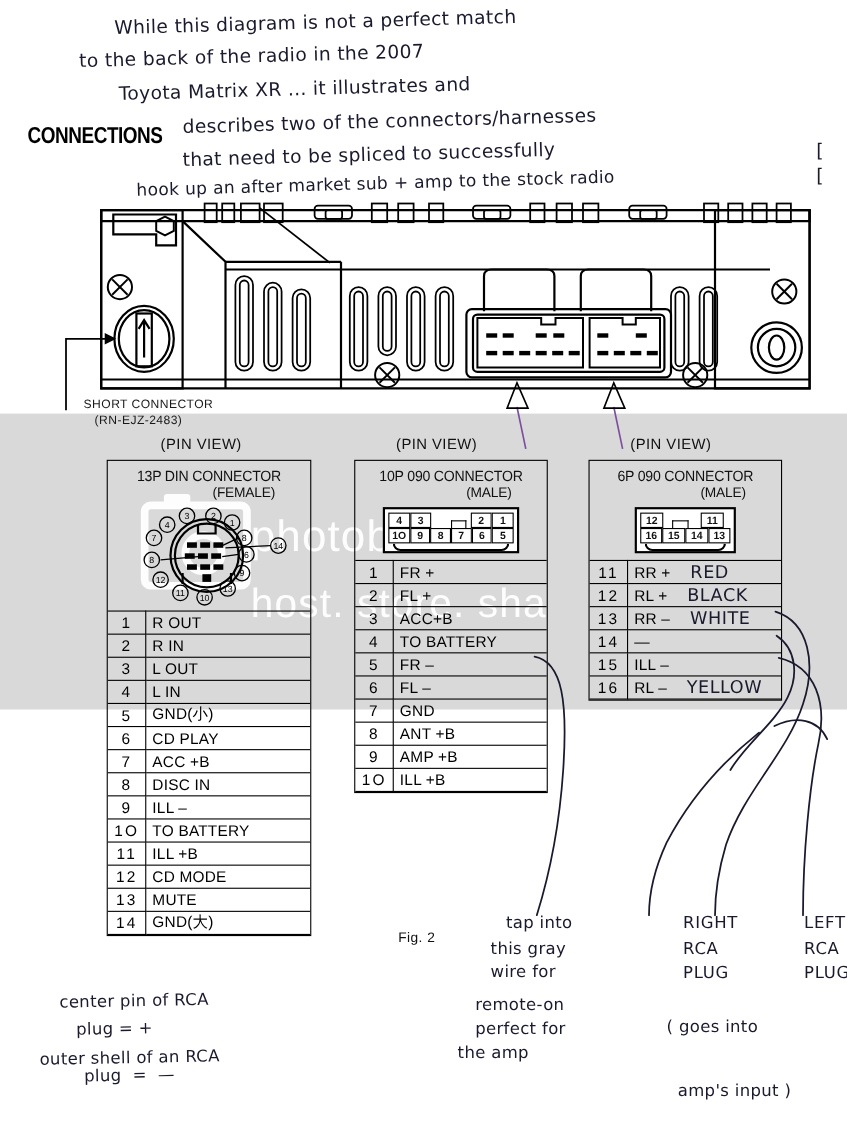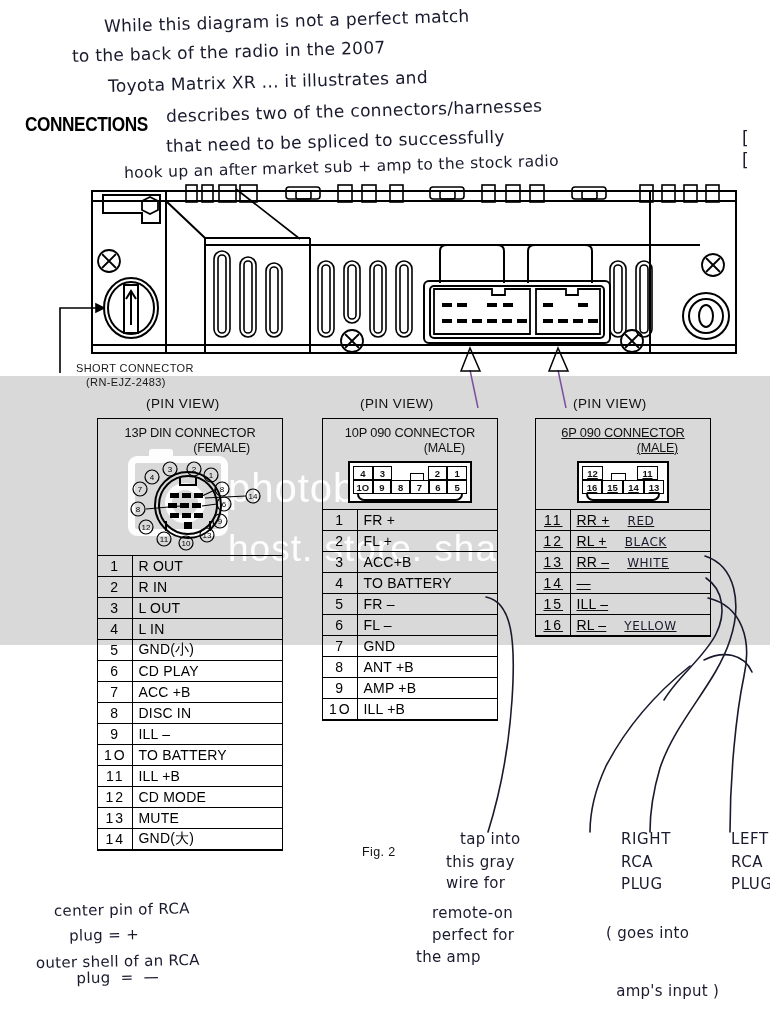--- a/index.html
+++ b/index.html
@@ -75,21 +75,21 @@
     font-family: "DejaVu Sans", sans-serif;
     color: #1a1a2e;
     font-weight: 400;
     white-space: pre;
     line-height: 1.05;
     letter-spacing: .3px;
   }
   .hand-top { font-size: 17px; }
   .hand-note { font-size: 15px; }
   .hand-cap { font-size: 15px; letter-spacing: .6px; margin-left: 24px; }
-  .hand-color { font-size: 12px; letter-spacing: .5px; }
+  .hand-color { font-size: 16px; letter-spacing: .5px; }
   .slant { transform: rotate(-1.6deg); transform-origin: left center; }
   .slant2 { transform: rotate(-1.1deg); transform-origin: left center; }
 
   
   .connections-title {
     position: absolute;
     z-index: 5;
     left: 25px;
     top: 112px;
     font-family: "Liberation Sans", sans-serif;
@@ -589,21 +589,21 @@
             <td class="lbl">AMP +B</td>
           </tr>
           <tr>
             <td class="num">1O</td>
             <td class="lbl">ILL +B</td>
           </tr>
         </tbody>
     </table>
   </div>
 
-  <div class="ctable" style="left:535px; top:418px; width:176px;text-decoration:underline;">
+  <div class="ctable" style="left:535px; top:418px; width:176px;">
     <div class="ctable-head">
       <span class="t1">6P 090 CONNECTOR</span>
       <span class="t2">(MALE)</span>
     </div>
     <div class="face" style="width:92px; padding:3px 3px 0 3px;">
       <div class="face-row">
         <div class="face-cell" style="width:21px;">12</div>
         <div class="face-gap" style="width:8px;"></div>
         <div class="face-notch" style="width:15px;"></div>
         <div class="face-gap" style="width:11px;"></div>

